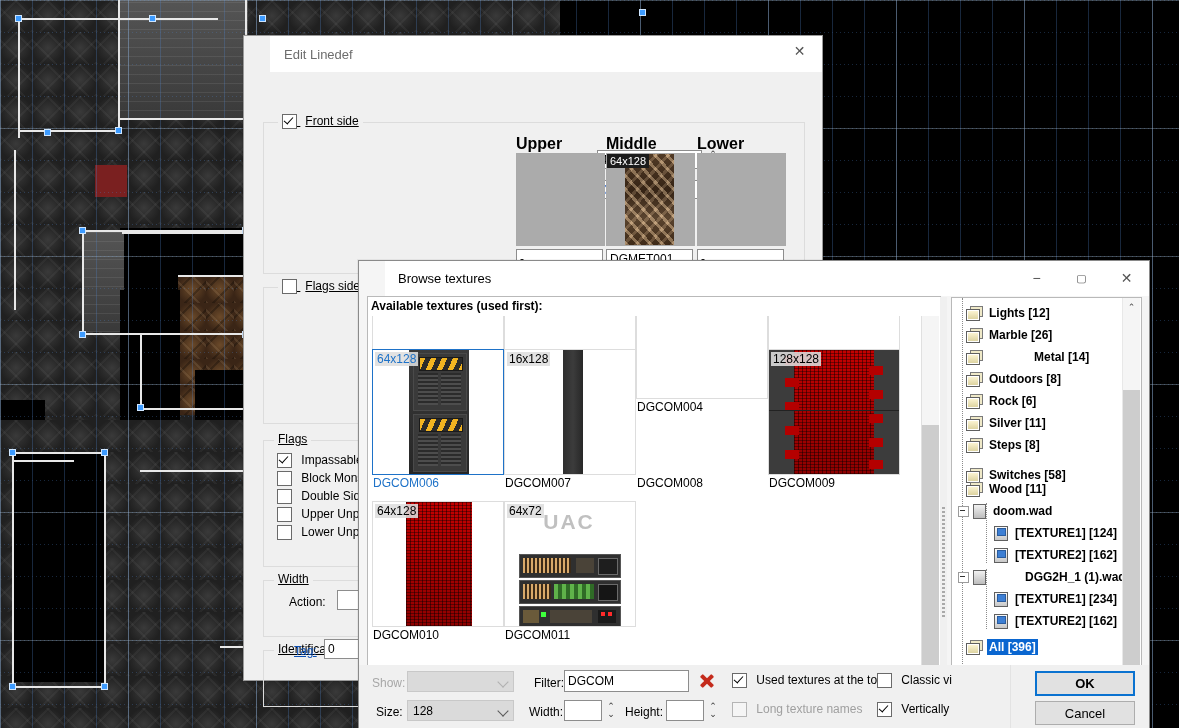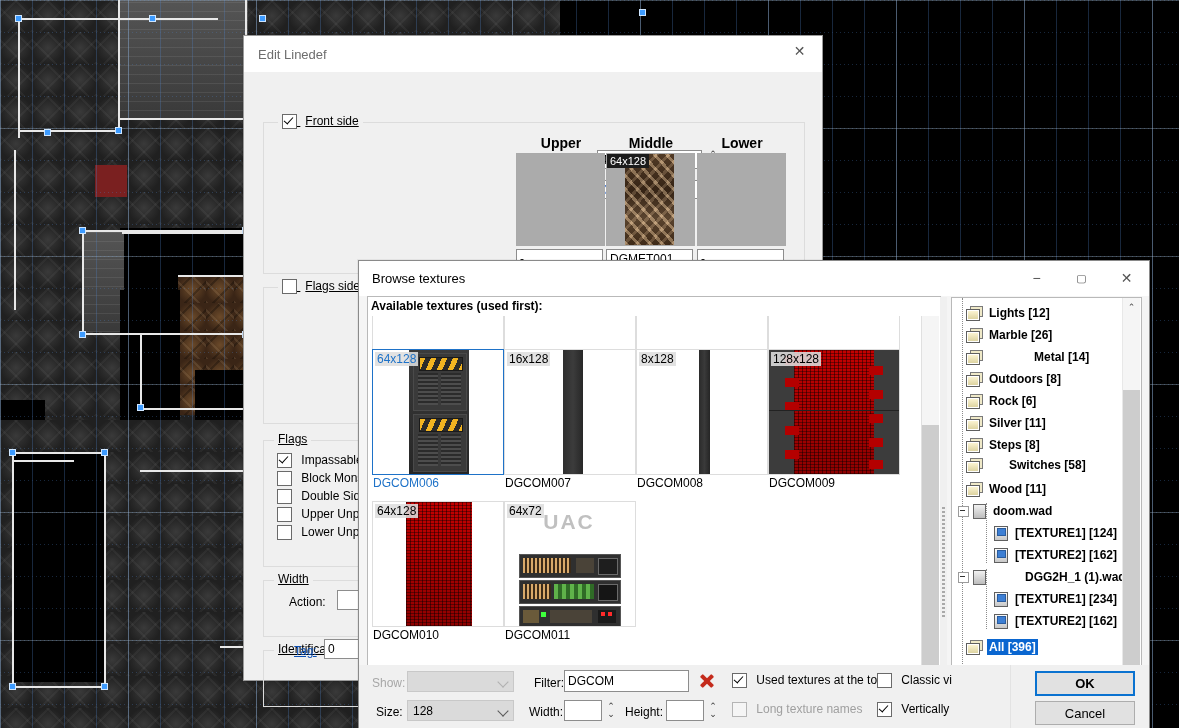--- a/index.html
+++ b/index.html
@@ -47,40 +47,40 @@
     background-image:
       repeating-linear-gradient(to right, rgba(150,170,190,.40) 0 1px, transparent 1px 128px),
       repeating-linear-gradient(to bottom, rgba(150,170,190,.40) 0 1px, transparent 1px 128px);
   }
   .ld{position:absolute;background:#e8e8e8;}
   .ldh{height:2px;}
   .ldv{width:2px;}
   .vx{position:absolute;width:5px;height:5px;background:#3d9bff;box-shadow:0 0 0 1px #cfe6ff;}
   
   .win{position:absolute;background:#f0f0f0;border:1px solid #9a9a9a;box-shadow:0 0 0 1px rgba(0,0,0,.05);}
-  .win-title{height:38px;background:#fff;position:relative;}
+  .win-title{height:38px;background:#fff;position:relative;margin-left:26px;}
   .win-title .t{position:absolute;left:14px;top:11px;font-size:13px;color:#6d6d6d;}
   .win-btn{position:absolute;top:0;width:45px;height:30px;display:flex;align-items:center;justify-content:center;color:#555;font-size:14px;}
   
   #edit-linedef{left:243px;top:35px;width:578px;height:644px;}
   #edit-linedef .win-title{height:36px;background:#fff;border-bottom:0;}
   #el-body{position:absolute;left:0;top:36px;right:0;bottom:0;background:#f0f0f0;}
   .group{position:absolute;border:1px solid #dcdcdc;}
   .group-cap{position:absolute;background:#f0f0f0;padding:0 4px;font-size:12px;text-decoration:underline;}
   .cb{display:inline-block;width:13px;height:13px;border:1px solid #6a6a6a;background:#fff;vertical-align:middle;position:relative;}
   .cb.checked:after{content:"";position:absolute;left:3px;top:0px;width:4px;height:8px;border:solid #000;border-width:0 1.6px 1.6px 0;transform:rotate(42deg);}
   .cb.dim{border-color:#b5b5b5;background:#f5f5f5;}
   .lbl{font-size:12px;}
   .lbl.dim{color:#a0a0a0;}
   .txtin{position:absolute;background:#fff;border:1px solid #8d8d8d;font-size:12px;padding:2px 3px;box-sizing:border-box;font-family:"Liberation Sans",sans-serif;}
   .txtin.dim{background:#f0f0f0;border-color:#cfcfcf;}
   .blue{color:#1050c0;}
   .spin{position:absolute;width:14px;display:flex;flex-direction:column;align-items:center;justify-content:center;color:#333;}
   .spin span{font-size:9px;line-height:8px;}
-  .colhdr{position:absolute;font-weight:bold;font-size:14px;text-align:center;}
+  .colhdr{position:absolute;font-weight:bold;font-size:16px;text-align:left;}
   .texbox{position:absolute;background:#ababab;border:1px solid #aaa;overflow:hidden;}
   .texname{position:absolute;background:#fff;border:1px solid #8d8d8d;font-size:12px;padding:2px 3px;box-sizing:border-box;}
   .sizechip{position:absolute;left:0;top:0;background:#1c1c1c;color:#fff;font-size:11px;padding:1px 3px;z-index:3;}
   .metaltex{
     background:
       repeating-linear-gradient(48deg, rgba(255,230,190,.30) 0 3px, rgba(0,0,0,.25) 3px 9px),
       repeating-linear-gradient(-48deg, rgba(255,235,200,.18) 0 3px, rgba(0,0,0,.22) 3px 9px),
       linear-gradient(180deg,#8a6340,#5b3d24 40%,#9a7450 70%,#6a4728);
   }
   
@@ -370,24 +370,20 @@
 
     <div class="cell" style="left:136px;top:52px;width:132px;height:150px;">
       <div class="pv t-narrow">
         <div style="position:absolute;left:58px;top:0;width:20px;height:124px;background:linear-gradient(90deg,#2e2e2e,#3c3c3c,#272727);"></div>
         <div class="chip">16x128</div>
       </div>
       <div class="nm">DGCOM007</div>
     </div>
 
     <div class="cell" style="left:268px;top:52px;width:132px;height:150px;">
-      <div class="pv t-narrow">
-        <div style="position:absolute;left:62px;top:0;width:11px;height:124px;background:linear-gradient(90deg,#2b2b2b,#3a3a3a,#252525);"></div>
-        <div class="chip">8x128</div>
-      </div>
       <div class="nm">DGCOM008</div>
     </div>
 
     <div class="cell" style="left:400px;top:52px;width:132px;height:150px;">
       <div class="pv" style="background:#3c3c3c;">
         <div class="t-red" style="position:absolute;left:25px;top:0;width:80px;height:124px;"></div>
         <div style="position:absolute;left:16px;top:6px;width:14px;height:9px;background:#b40000;"></div>
         <div style="position:absolute;left:16px;top:28px;width:14px;height:9px;background:#b40000;"></div>
         <div style="position:absolute;left:16px;top:52px;width:14px;height:9px;background:#b40000;"></div>
         <div style="position:absolute;left:16px;top:76px;width:14px;height:9px;background:#b40000;"></div>
@@ -474,21 +470,21 @@
       <span class="txt">Rock [6]</span>
     </div>
     <div class="tnode" style="left:0;top:114px;padding-left:14px;">
       <span class="stack-ico"></span>
       <span class="txt">Silver [11]</span>
     </div>
     <div class="tnode" style="left:0;top:136px;padding-left:14px;">
       <span class="stack-ico"></span>
       <span class="txt">Steps [8]</span>
     </div>
-    <div class="tnode" style="left:0;top:156px;padding-left:14px;gap:20px;">
+    <div class="tnode" style="left:0;top:166px;padding-left:14px;">
       <span class="stack-ico"></span>
       <span class="txt">Switches [58]</span>
     </div>
     <div class="tnode" style="left:0;top:180px;padding-left:14px;">
       <span class="stack-ico"></span>
       <span class="txt">Wood [11]</span>
     </div>
 
     <div class="expander" style="left:6px;top:208px;"></div>
     <div class="tnode" style="left:0;top:202px;padding-left:18px;">

